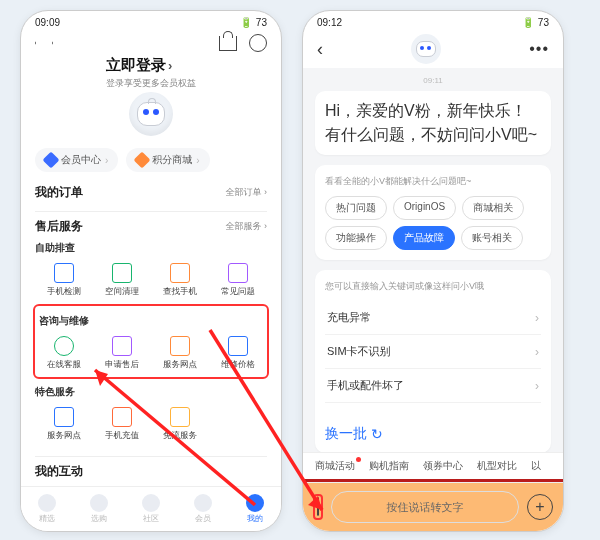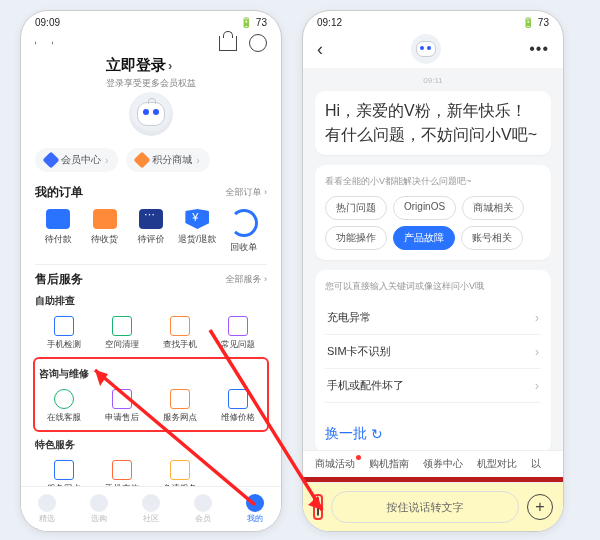--- a/index.html
+++ b/index.html
@@ -147,28 +147,28 @@
   .list-row{
     display:flex;justify-content:space-between;align-items:center;
     font-size:11px;color:#333;padding:9px 2px;border-bottom:1px solid #f1f1f1;
   }
   .list-row:last-child{border-bottom:none;}
   .list-row .chev{color:#bbb;font-size:12px;}
   .refresh{font-size:14px;color:#2a73ff;margin-top:22px;display:inline-flex;align-items:center;gap:4px;}
 
   .strip{
     position:absolute;left:0;right:0;bottom:48px;
-    background:#fff;border-top:1px solid #eee;border-bottom:6px solid #b91c1c;
+    background:#fff;border-top:1px solid #eee;border-bottom:4px solid #b91c1c;
     display:flex;gap:14px;padding:6px 12px;font-size:10px;color:#555;overflow:hidden;white-space:nowrap;
   }
   .strip span.badge{position:relative;}
   .strip span.badge::after{content:"";position:absolute;top:-2px;right:-6px;width:5px;height:5px;border-radius:50%;background:#f33;}
 
   .inputbar{
-    position:absolute;left:0;right:0;bottom:0;height:48px;background:#fef9c3;
+    position:absolute;left:0;right:0;bottom:0;height:48px;background:#fdba74;
     display:flex;align-items:center;gap:8px;padding:0 10px;border-top:1px solid #eee;
   }
   .kbicon{
     width:26px;height:22px;border:1.3px solid #444;border-radius:3px;position:relative;
   }
   .kbicon::before{content:"";position:absolute;left:3px;top:3px;right:3px;height:4px;background:
     repeating-linear-gradient(90deg,#444 0 2px,transparent 2px 4px);}
   .kbicon::after{content:"";position:absolute;left:6px;right:6px;bottom:3px;height:3px;background:#444;}
   .kbwrap{border:2.5px solid #f33;border-radius:4px;padding:2px;}
   .voicebar{
@@ -223,42 +223,20 @@
           <span>积分商城</span>
             <span style="color:#bbb">›</span>
         </div>
       </div>
     </div>
 
     <div class="section">
       <div class="sec-head">
         <span class="sec-title">我的订单</span>
         <span class="sec-more">全部订单 ›</span>
-      </div>
-      <div class="order-row">
-        <div class="order-item">
-            <div class="oicon o-blue"></div>
-            <div class="olabel">待付款</div>
-          </div>
-        <div class="order-item">
-            <div class="oicon o-orange"></div>
-            <div class="olabel">待收货</div>
-          </div>
-        <div class="order-item">
-            <div class="oicon o-dblue"></div>
-            <div class="olabel">待评价</div>
-          </div>
-        <div class="order-item">
-            <div class="o-shield oicon"></div>
-            <div class="olabel">退货/退款</div>
-          </div>
-        <div class="order-item">
-            <div class="o-cycle"></div>
-            <div class="olabel">回收单</div>
-          </div>
       </div>
     </div>
 
     <div class="divider"></div>
 
     <div class="section">
       <div class="sec-head">
         <span class="sec-title">售后服务</span>
         <span class="sec-more">全部服务 ›</span>
       </div>

